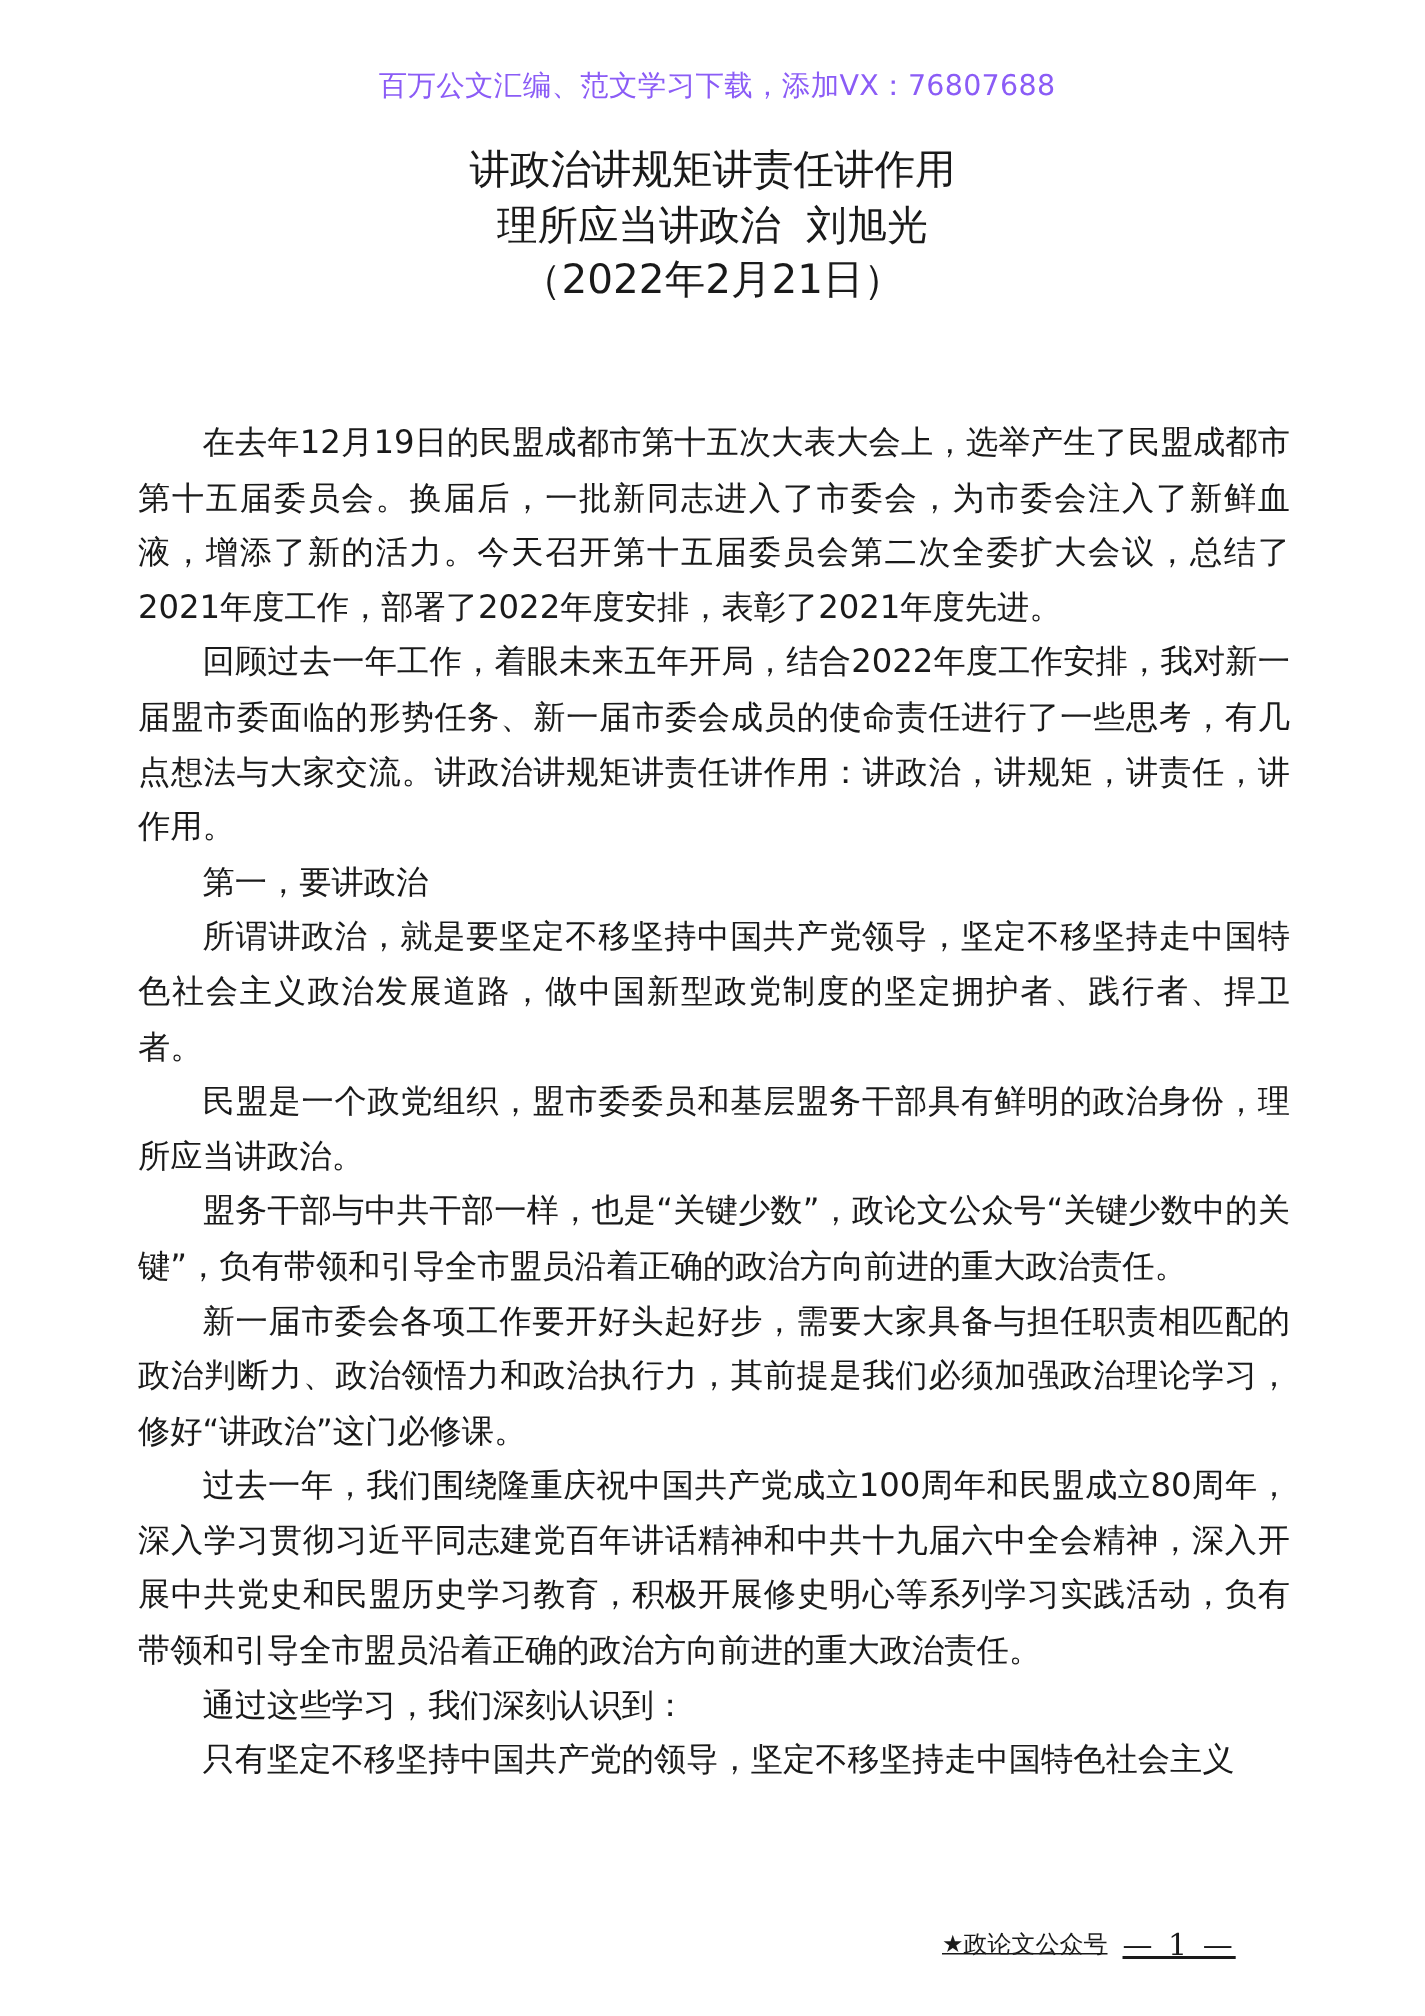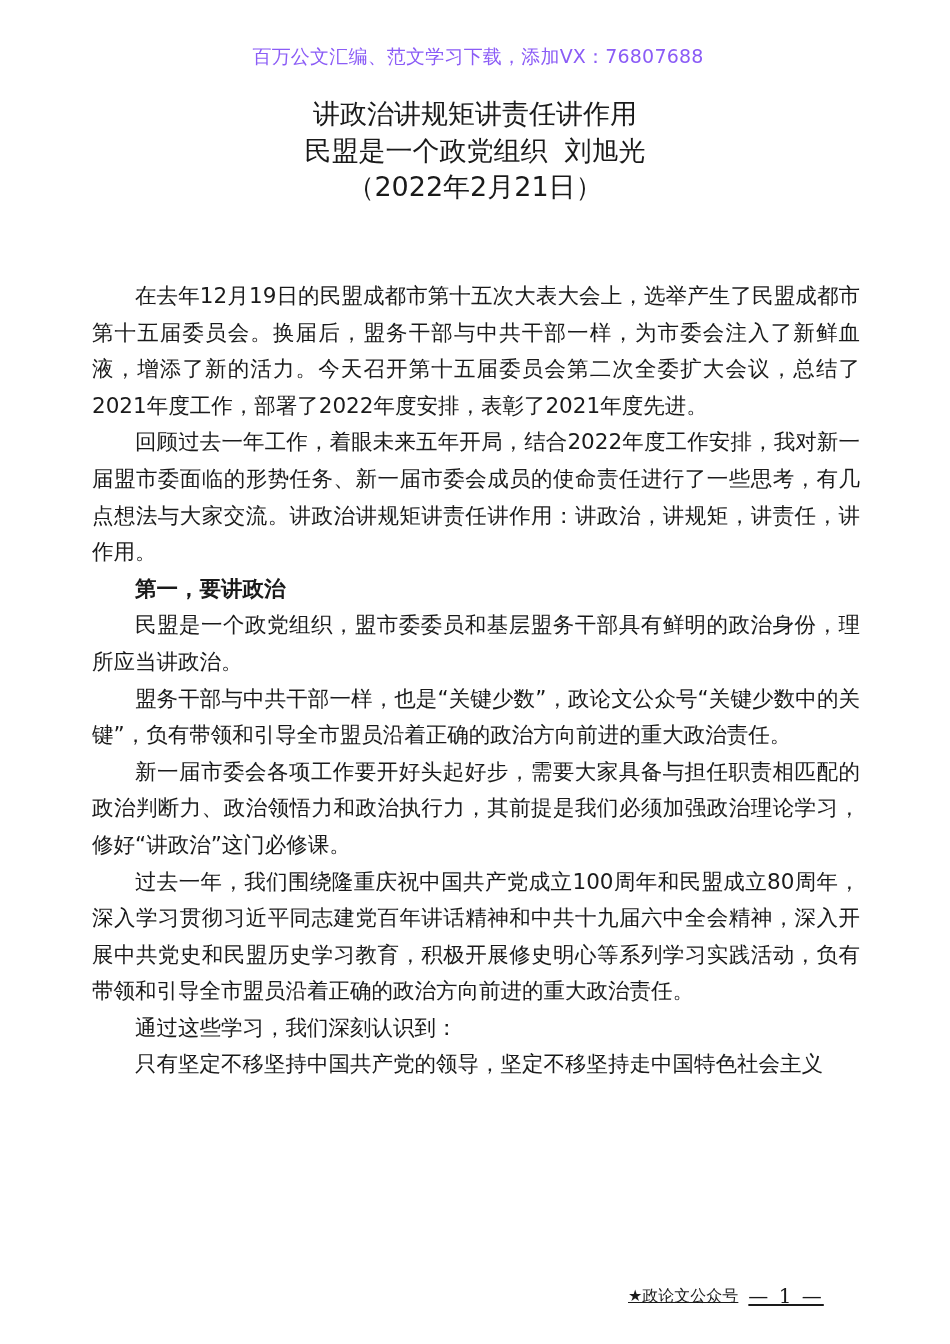--- a/index.html
+++ b/index.html
@@ -16,46 +16,47 @@
   .title-block {
     position: absolute; top: 96px; left: 0; width: 950px; text-align: center;
     font-size: 27px; line-height: 36.5px;
   }
   .title-block div { white-space: nowrap; }
   .body {
     position: absolute; top: 278px; left: 92px; width: 768px;
     font-size: 21.5px; line-height: 36.6px; text-align: justify;
   }
   .body p { margin: 0; text-indent: 2em; }
-  .body p.heading { font-weight: bold; }
+  .body p.heading { font-weight: normal; }
   .footer {
     position: absolute; top: 1284px; left: 628px; font-size: 16px; white-space: nowrap;
     display: flex; align-items: center; text-decoration: underline;
   }
   .footer .pg {
     font-family: "DejaVu Serif", "Liberation Serif", serif; font-size: 20px;
     margin-left: 10px; letter-spacing: 2px;
   }
 </style>
 </head>
 <body>
 
 <div class="page">
   <div class="watermark">百万公文汇编、范文学习下载，添加VX：76807688</div>
 
   <div class="title-block">
     <div>讲政治讲规矩讲责任讲作用</div>
-    <div style="white-space:pre;">民盟是一个政党组织  刘旭光</div>
+    <div style="white-space:pre;">理所应当讲政治  刘旭光</div>
     <div>（2022年2月21日）</div>
   </div>
 
   <div class="body">
-    <p>在去年12月19日的民盟成都市第十五次大表大会上，选举产生了民盟成都市第十五届委员会。换届后，盟务干部与中共干部一样，为市委会注入了新鲜血液，增添了新的活力。今天召开第十五届委员会第二次全委扩大会议，总结了2021年度工作，部署了2022年度安排，表彰了2021年度先进。</p>
+    <p>在去年12月19日的民盟成都市第十五次大表大会上，选举产生了民盟成都市第十五届委员会。换届后，一批新同志进入了市委会，为市委会注入了新鲜血液，增添了新的活力。今天召开第十五届委员会第二次全委扩大会议，总结了2021年度工作，部署了2022年度安排，表彰了2021年度先进。</p>
     <p>回顾过去一年工作，着眼未来五年开局，结合2022年度工作安排，我对新一届盟市委面临的形势任务、新一届市委会成员的使命责任进行了一些思考，有几点想法与大家交流。讲政治讲规矩讲责任讲作用：讲政治，讲规矩，讲责任，讲作用。</p>
     <p class="heading">第一，要讲政治</p>
+    <p>所谓讲政治，就是要坚定不移坚持中国共产党领导，坚定不移坚持走中国特色社会主义政治发展道路，做中国新型政党制度的坚定拥护者、践行者、捍卫者。</p>
     <p>民盟是一个政党组织，盟市委委员和基层盟务干部具有鲜明的政治身份，理所应当讲政治。</p>
     <p>盟务干部与中共干部一样，也是“关键少数”，政论文公众号“关键少数中的关键”，负有带领和引导全市盟员沿着正确的政治方向前进的重大政治责任。</p>
     <p>新一届市委会各项工作要开好头起好步，需要大家具备与担任职责相匹配的政治判断力、政治领悟力和政治执行力，其前提是我们必须加强政治理论学习，修好“讲政治”这门必修课。</p>
     <p>过去一年，我们围绕隆重庆祝中国共产党成立100周年和民盟成立80周年，深入学习贯彻习近平同志建党百年讲话精神和中共十九届六中全会精神，深入开展中共党史和民盟历史学习教育，积极开展修史明心等系列学习实践活动，负有带领和引导全市盟员沿着正确的政治方向前进的重大政治责任。</p>
     <p>通过这些学习，我们深刻认识到：</p>
     <p>只有坚定不移坚持中国共产党的领导，坚定不移坚持走中国特色社会主义</p>
   </div>
 
   <div class="footer">
     <span>★政论文公众号</span>

